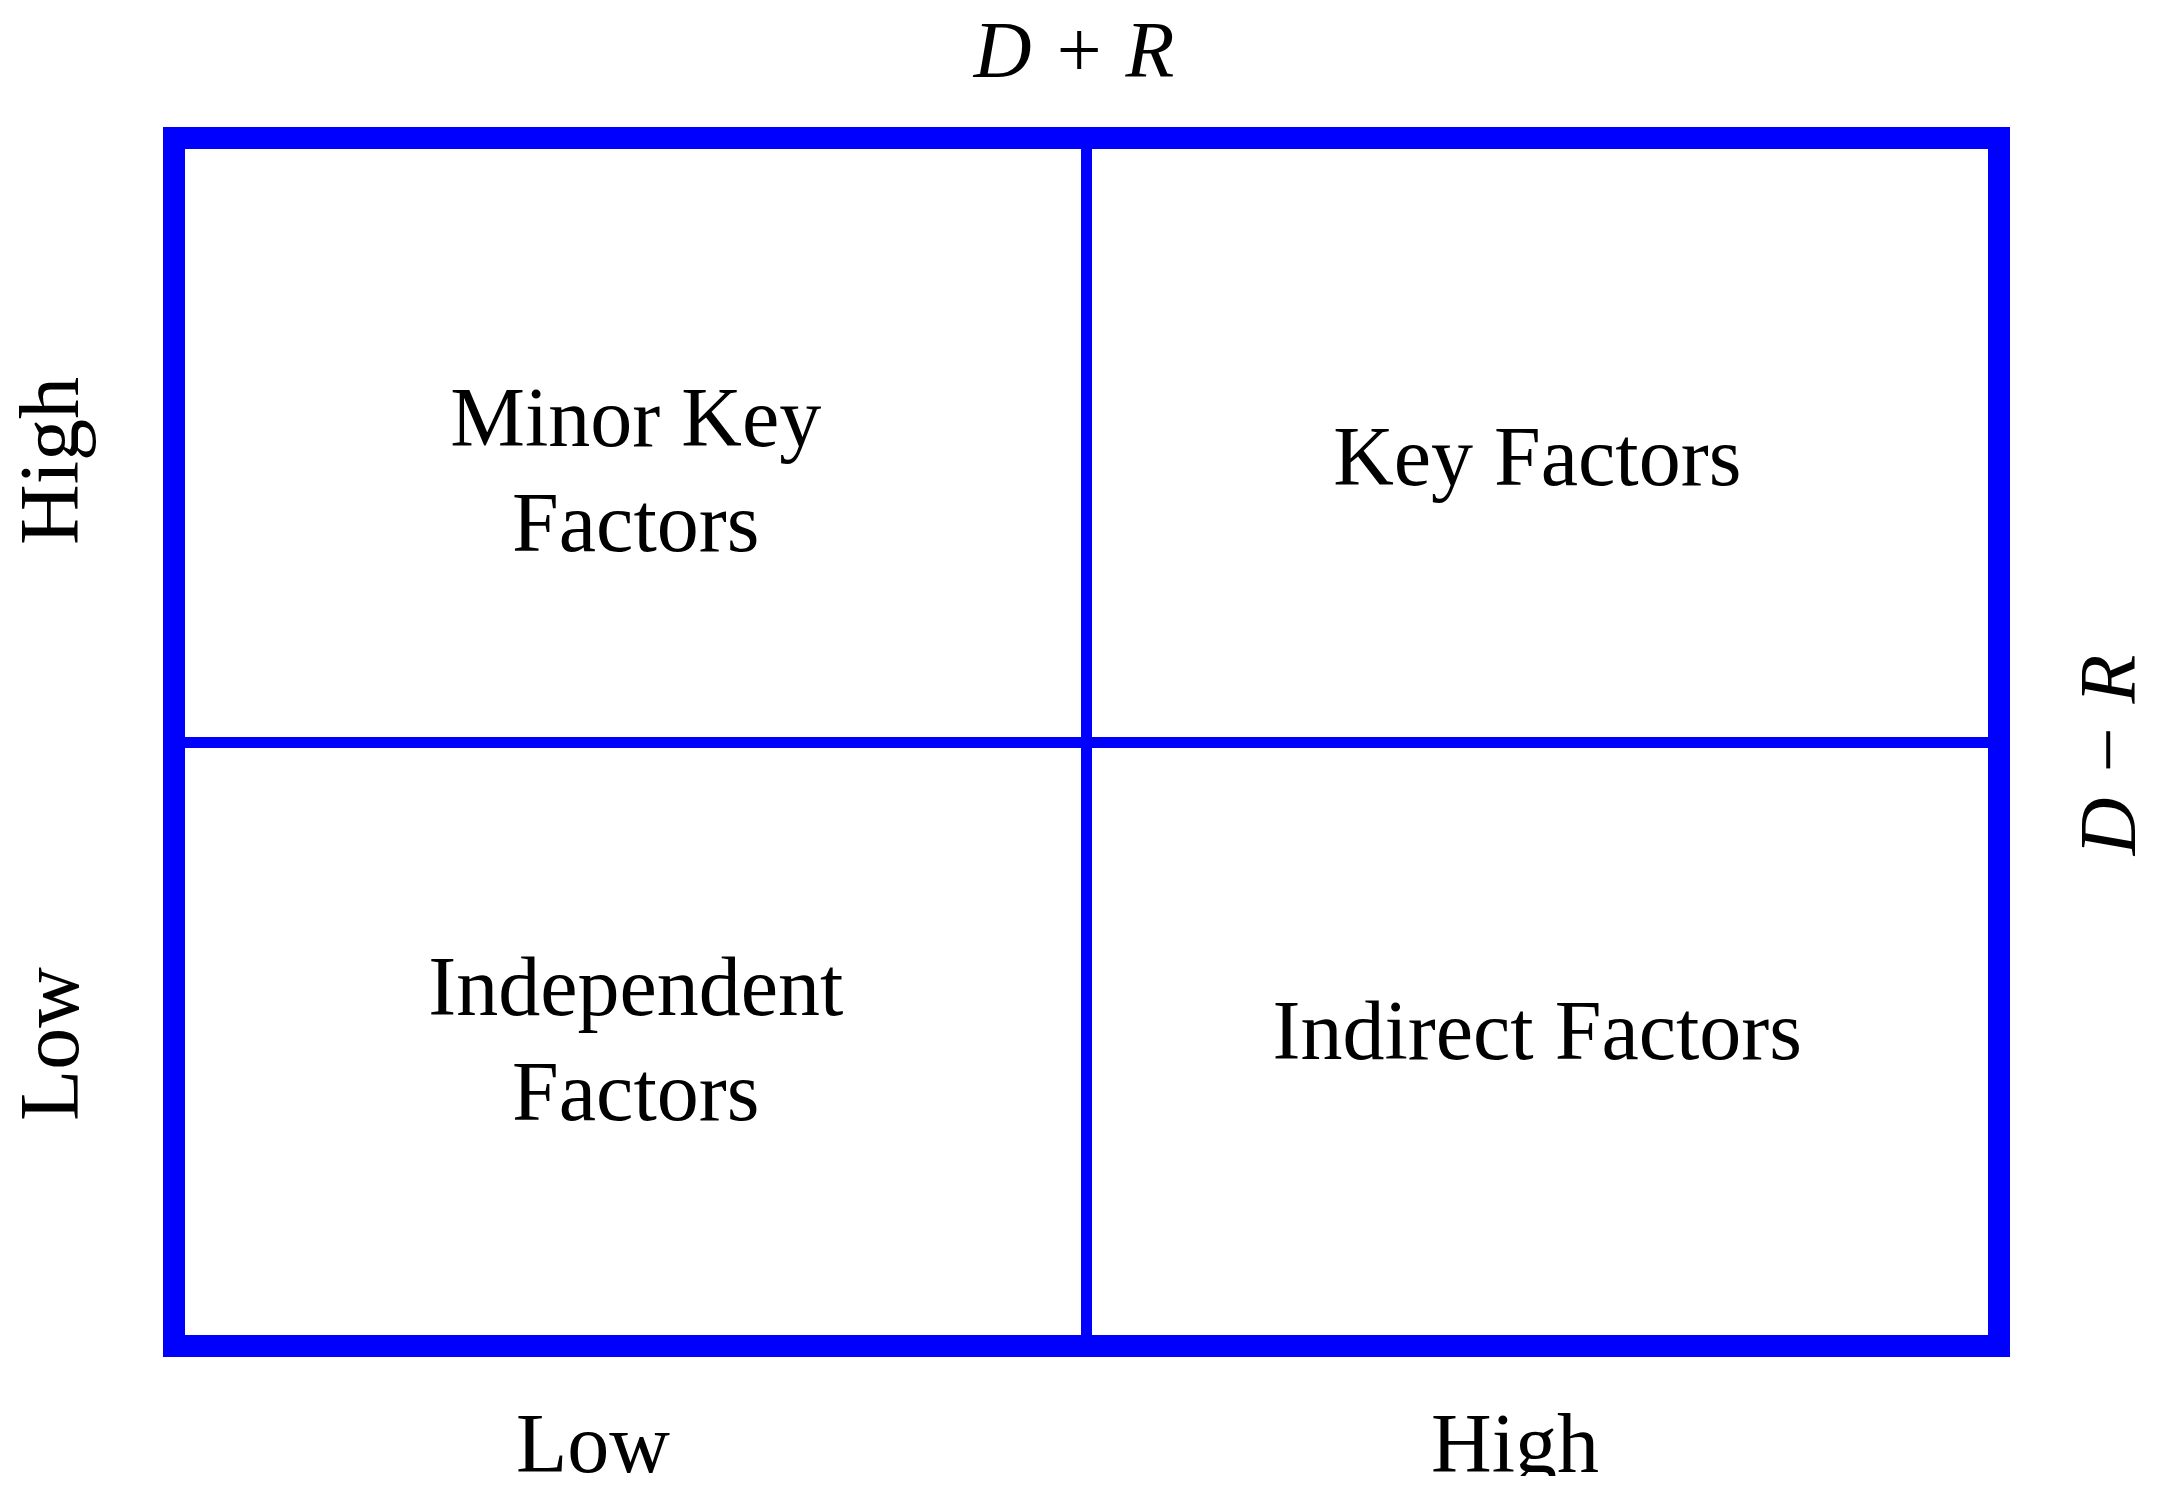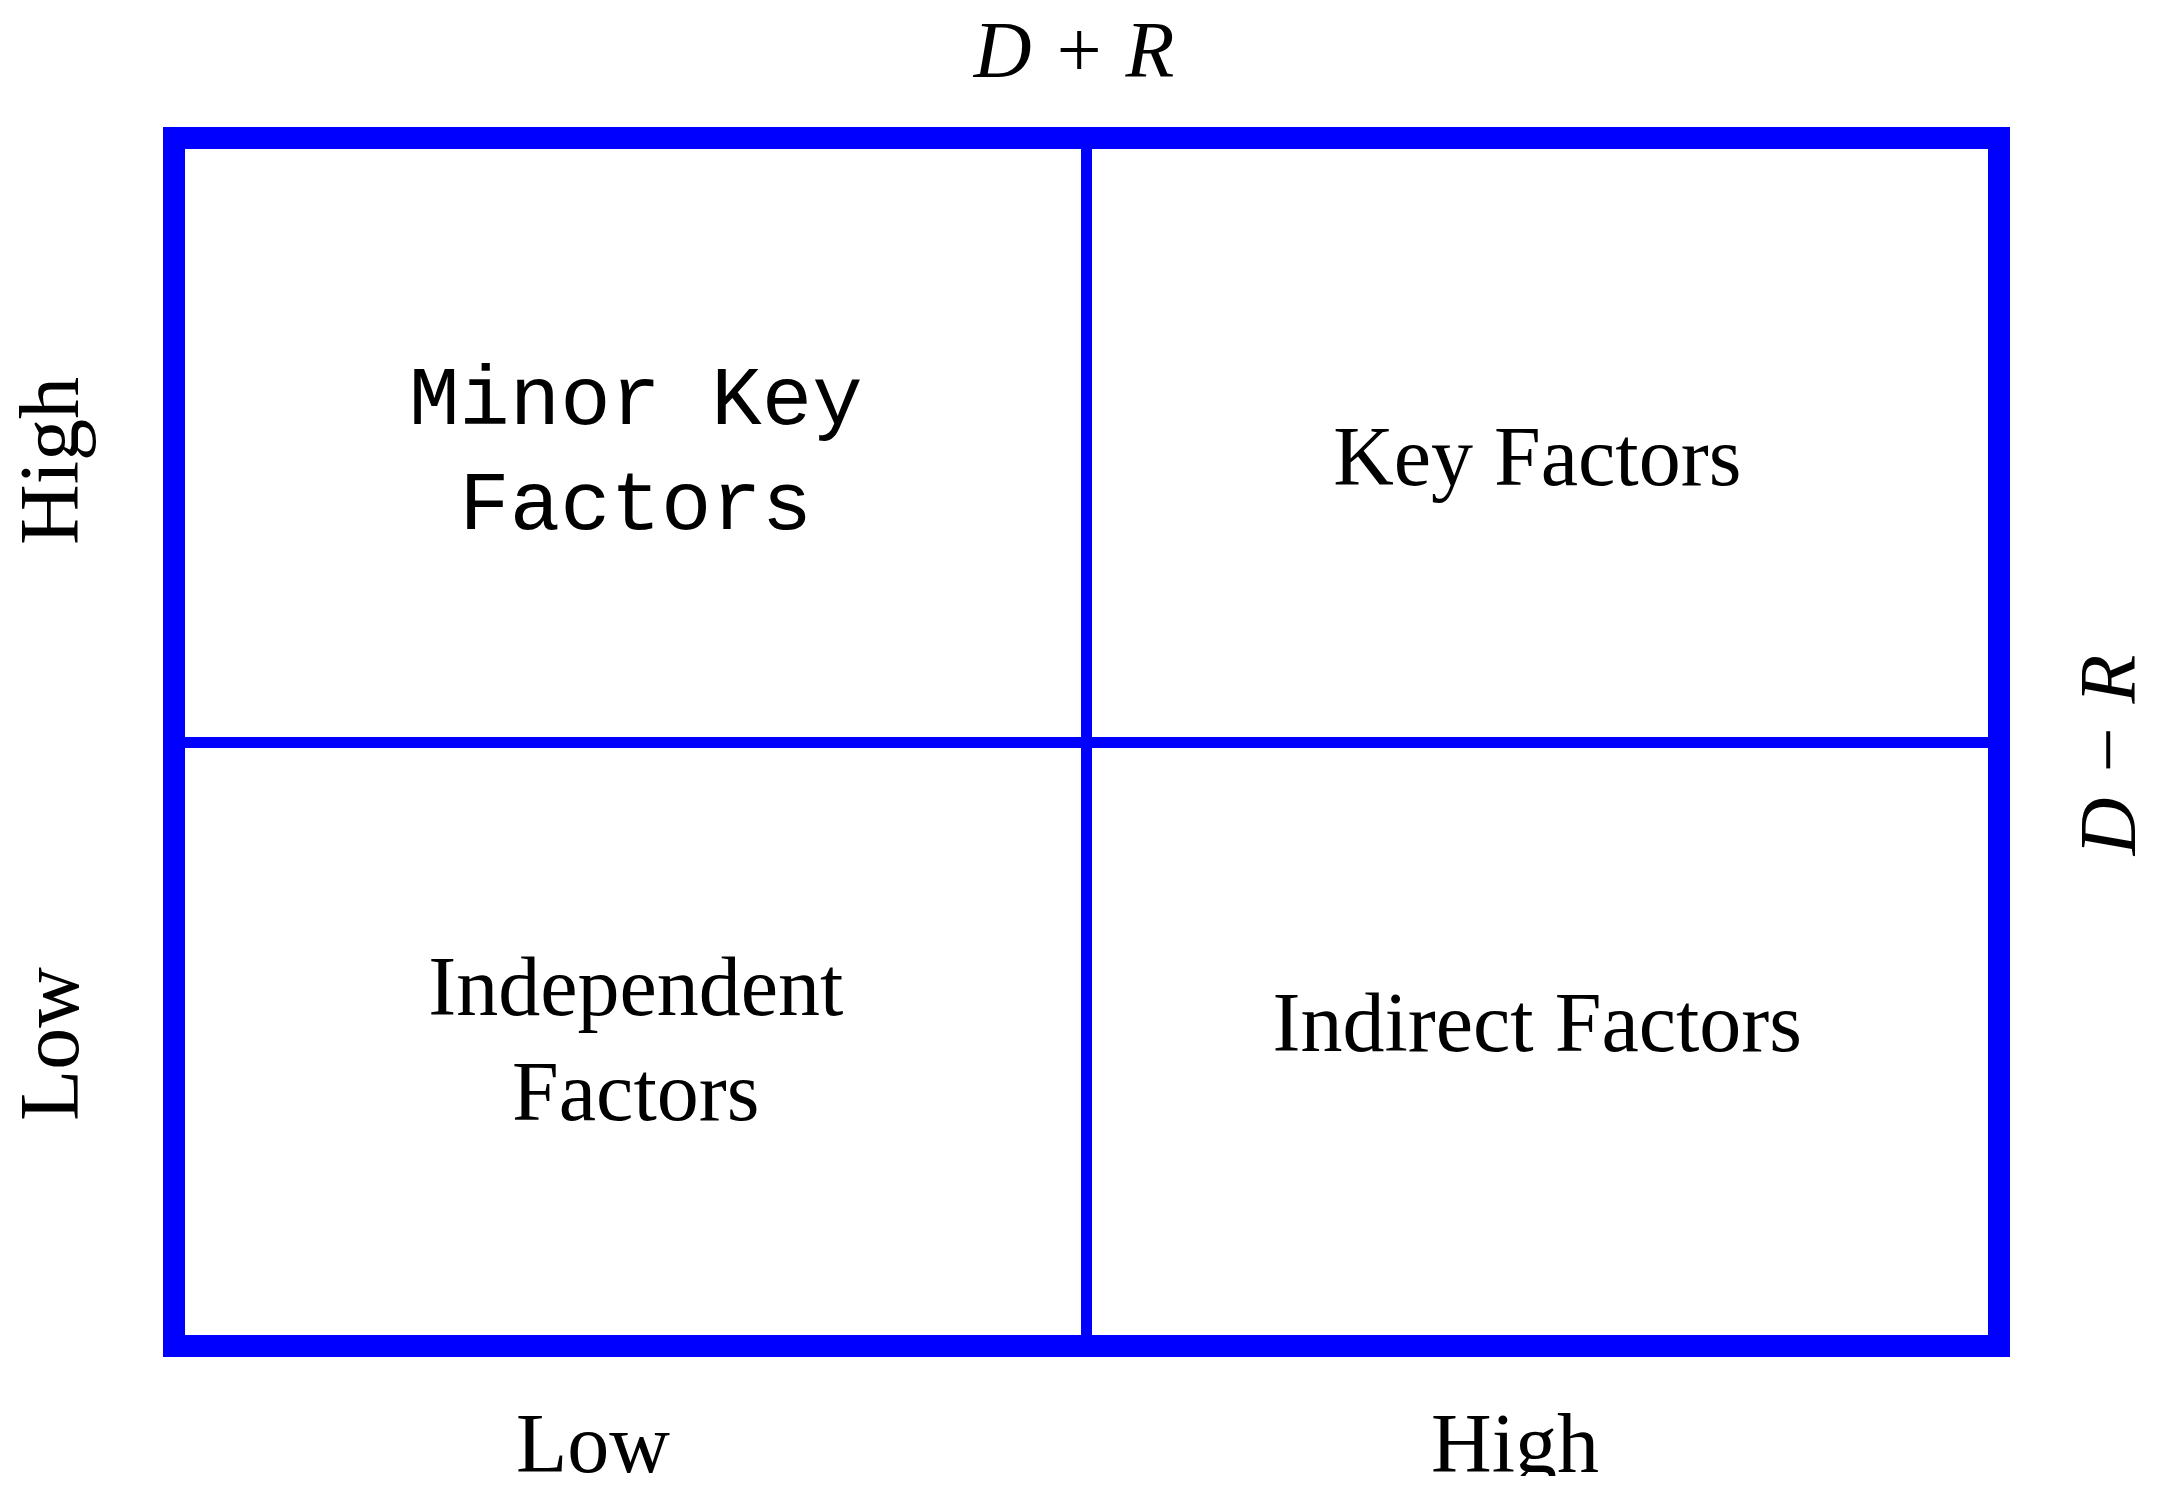--- a/index.html
+++ b/index.html
@@ -49,24 +49,24 @@
     height: 50%;
     display: flex;
     flex-direction: column;
     align-items: center;
     justify-content: center;
     text-align: center;
     font-size: 84px;
     line-height: 1.25;
   }
   .cell span { display: block; white-space: nowrap; }
-  .cell.tl { left: 0; top: 0; padding-top: 16px; box-sizing: border-box; font-family: Liberation Mono, monospace; }
+  .cell.tl { left: 0; top: 16px; padding-top: 16px; box-sizing: border-box; }
   .cell.tr { right: 0; top: 0; padding-top: 22px; box-sizing: border-box; text-align: center; }
   .cell.bl { left: 0; bottom: 0; }
-  .cell.br { right: 0; bottom: 16px; }
+  .cell.br { right: 0; bottom: 8px; }
   .axis-label {
     position: absolute;
     white-space: nowrap;
     font-size: 84px;
     line-height: 1;
     transform: translate(-50%, -50%);
   }
   .axis-label.rot {
     transform: translate(-50%, -50%) rotate(-90deg);
   }

